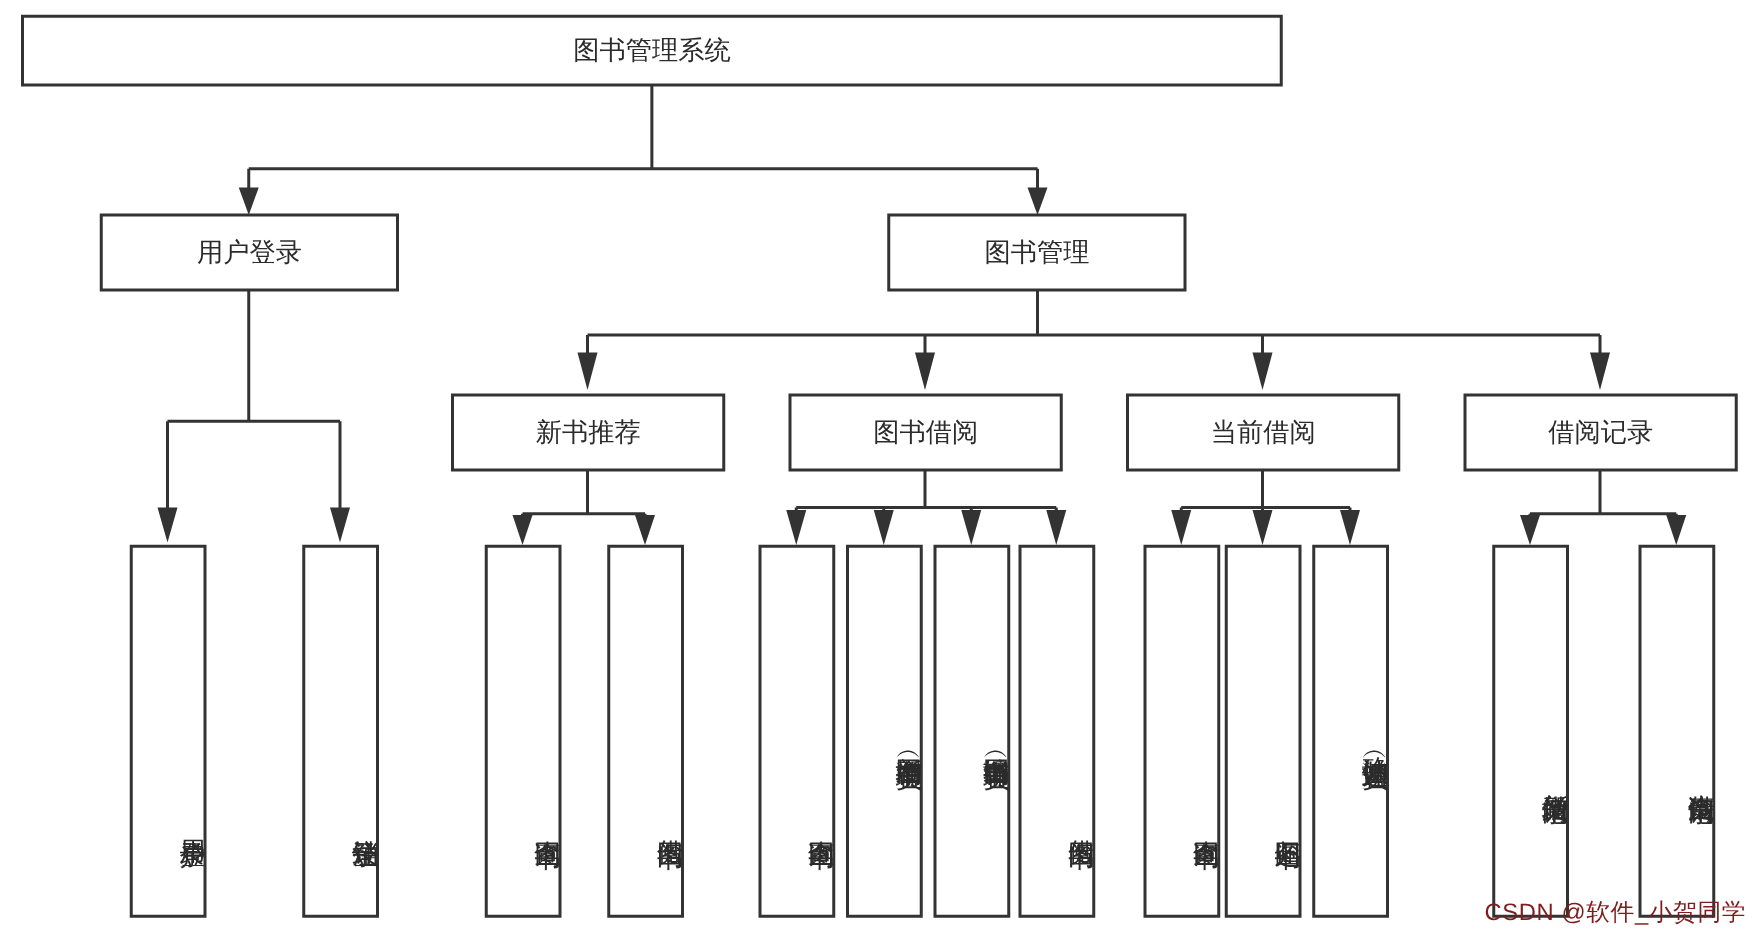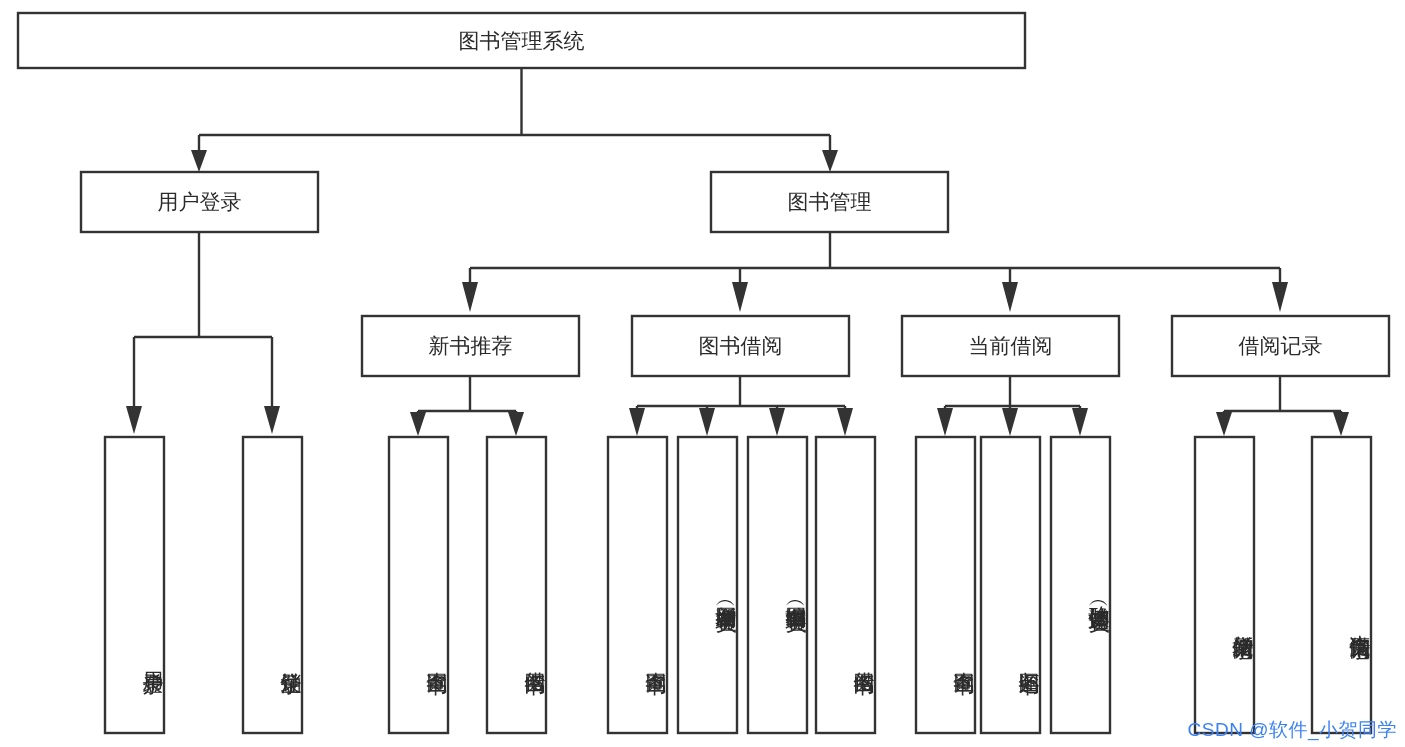--- a/index.html
+++ b/index.html
@@ -64,21 +64,21 @@
     justify-content: center;
     white-space: nowrap;
     pointer-events: none;
   }
   .watermark {
     position: absolute;
     right: 8px;
     bottom: 4px;
     font-family: "Liberation Sans", "DejaVu Sans", sans-serif;
     font-size: 19px;
-    color: #3b82f6;
+    color: #7f1d1d;
     letter-spacing: 0.5px;
     white-space: nowrap;
     text-align: right;
   }
 </style>
 </head>
 <body>
 
 <div id="diagram-root">
 

